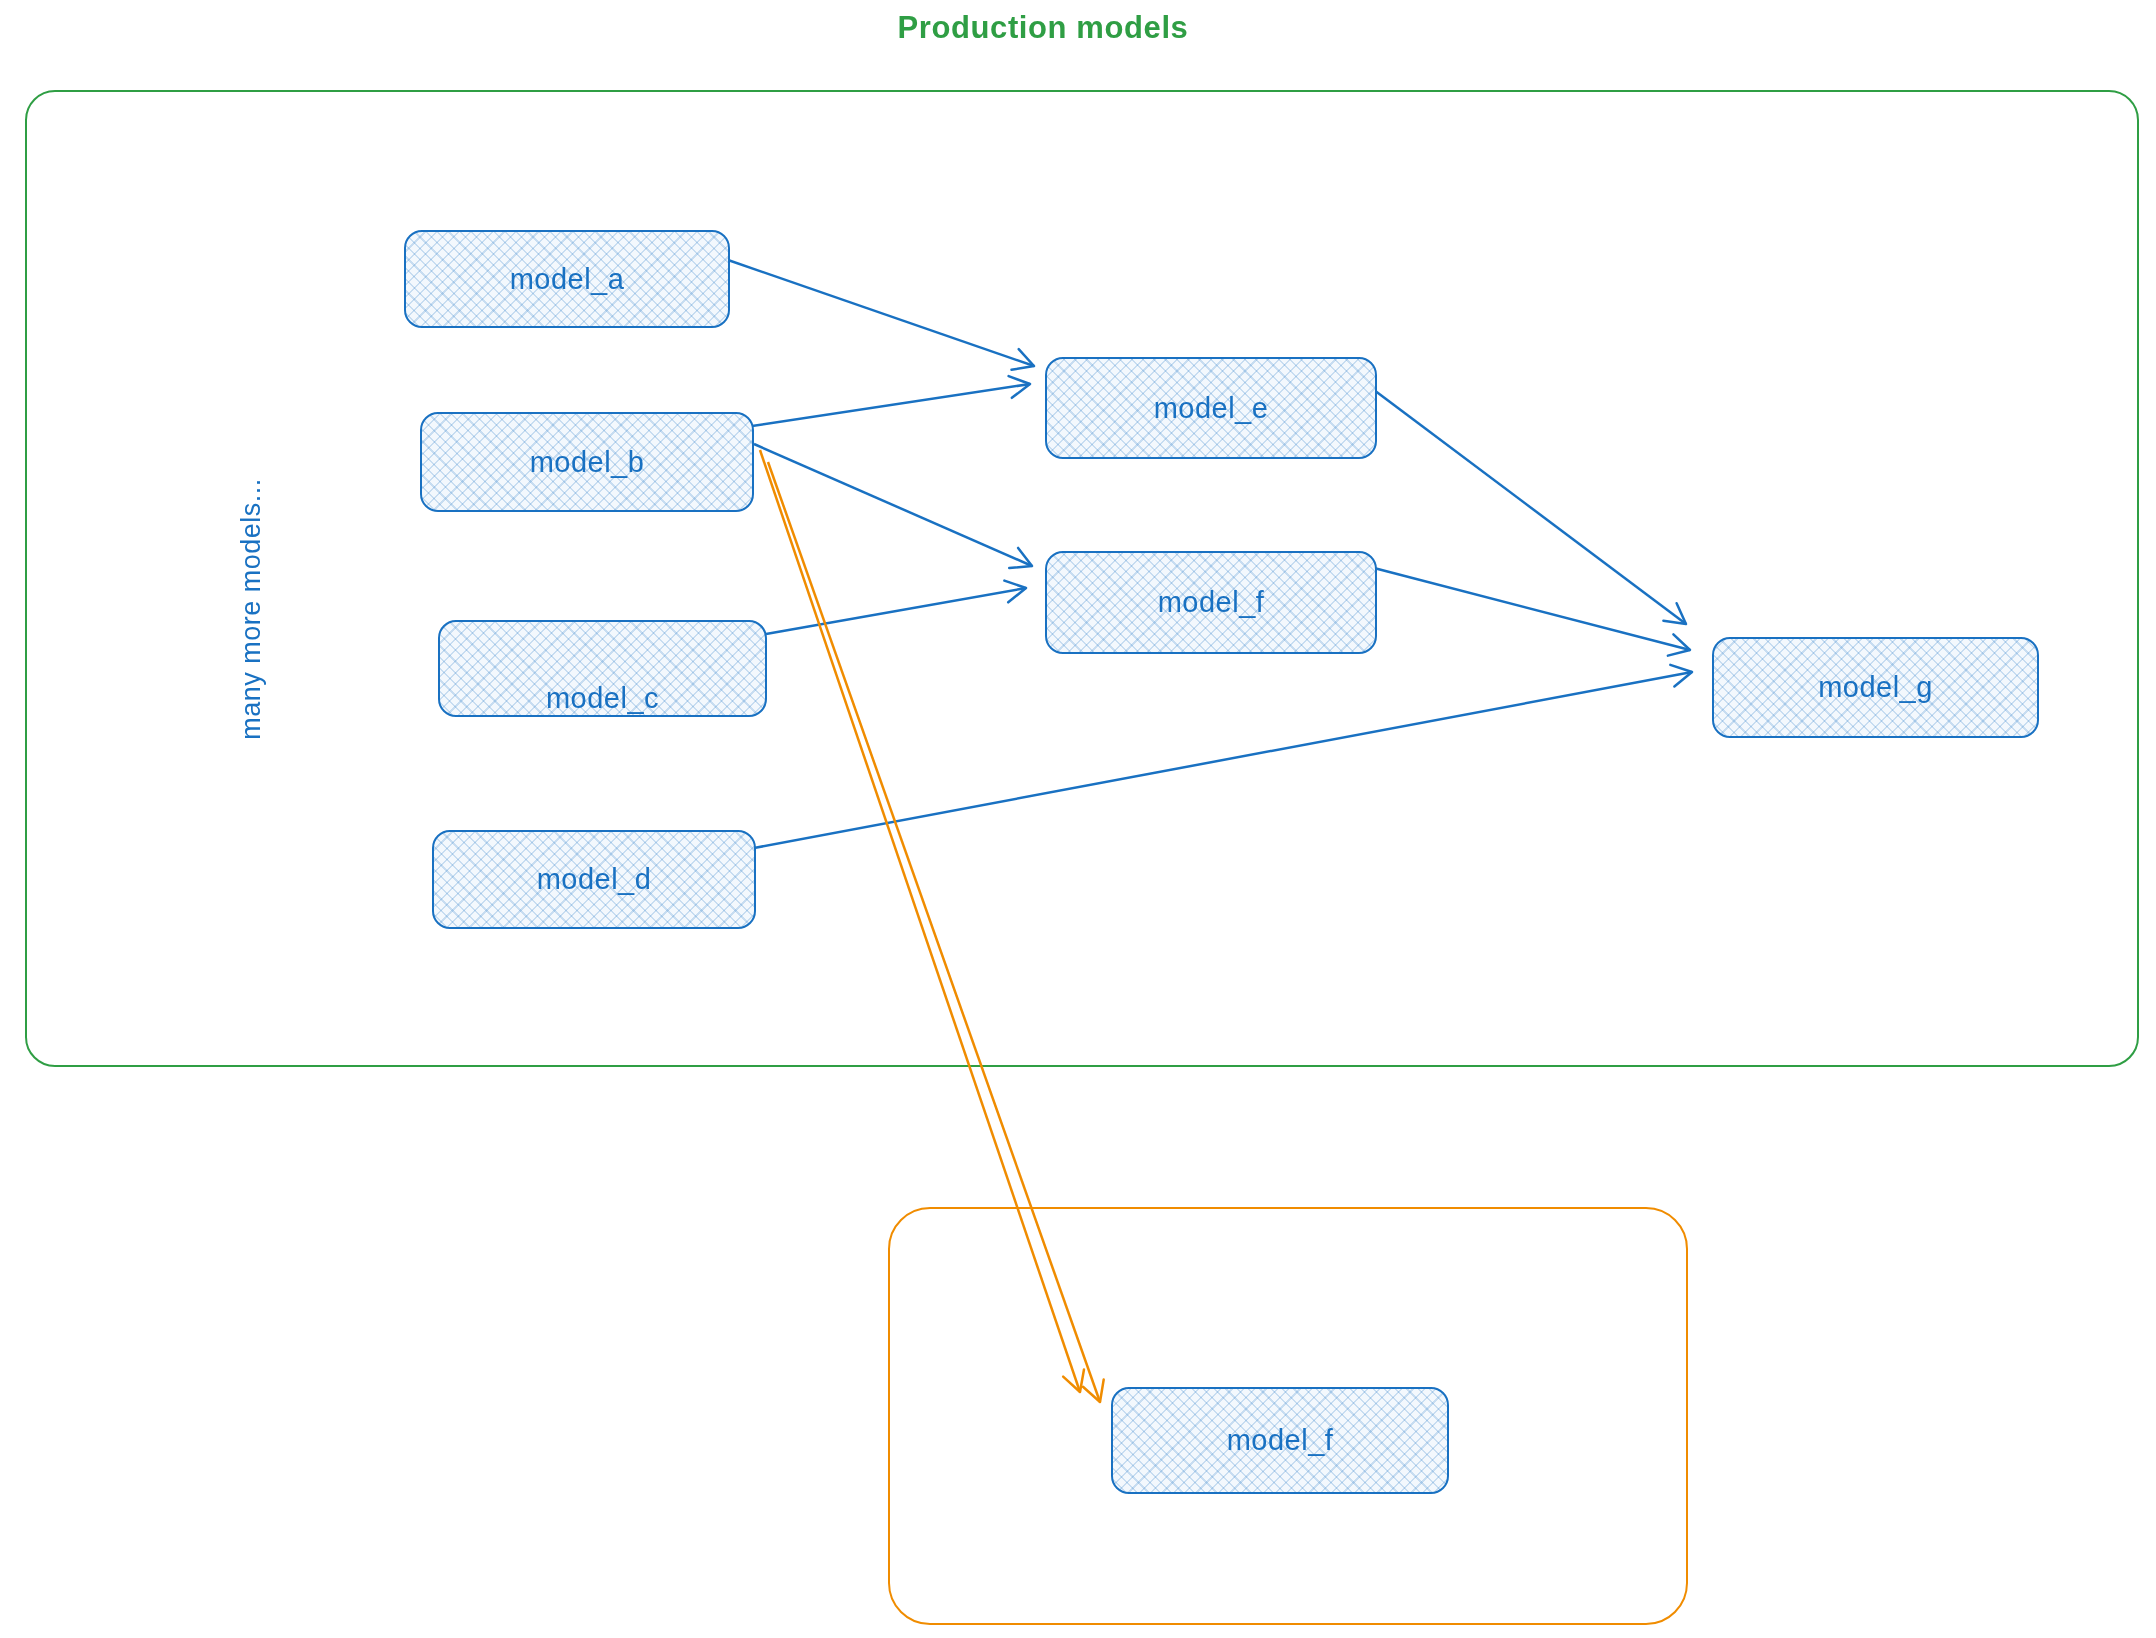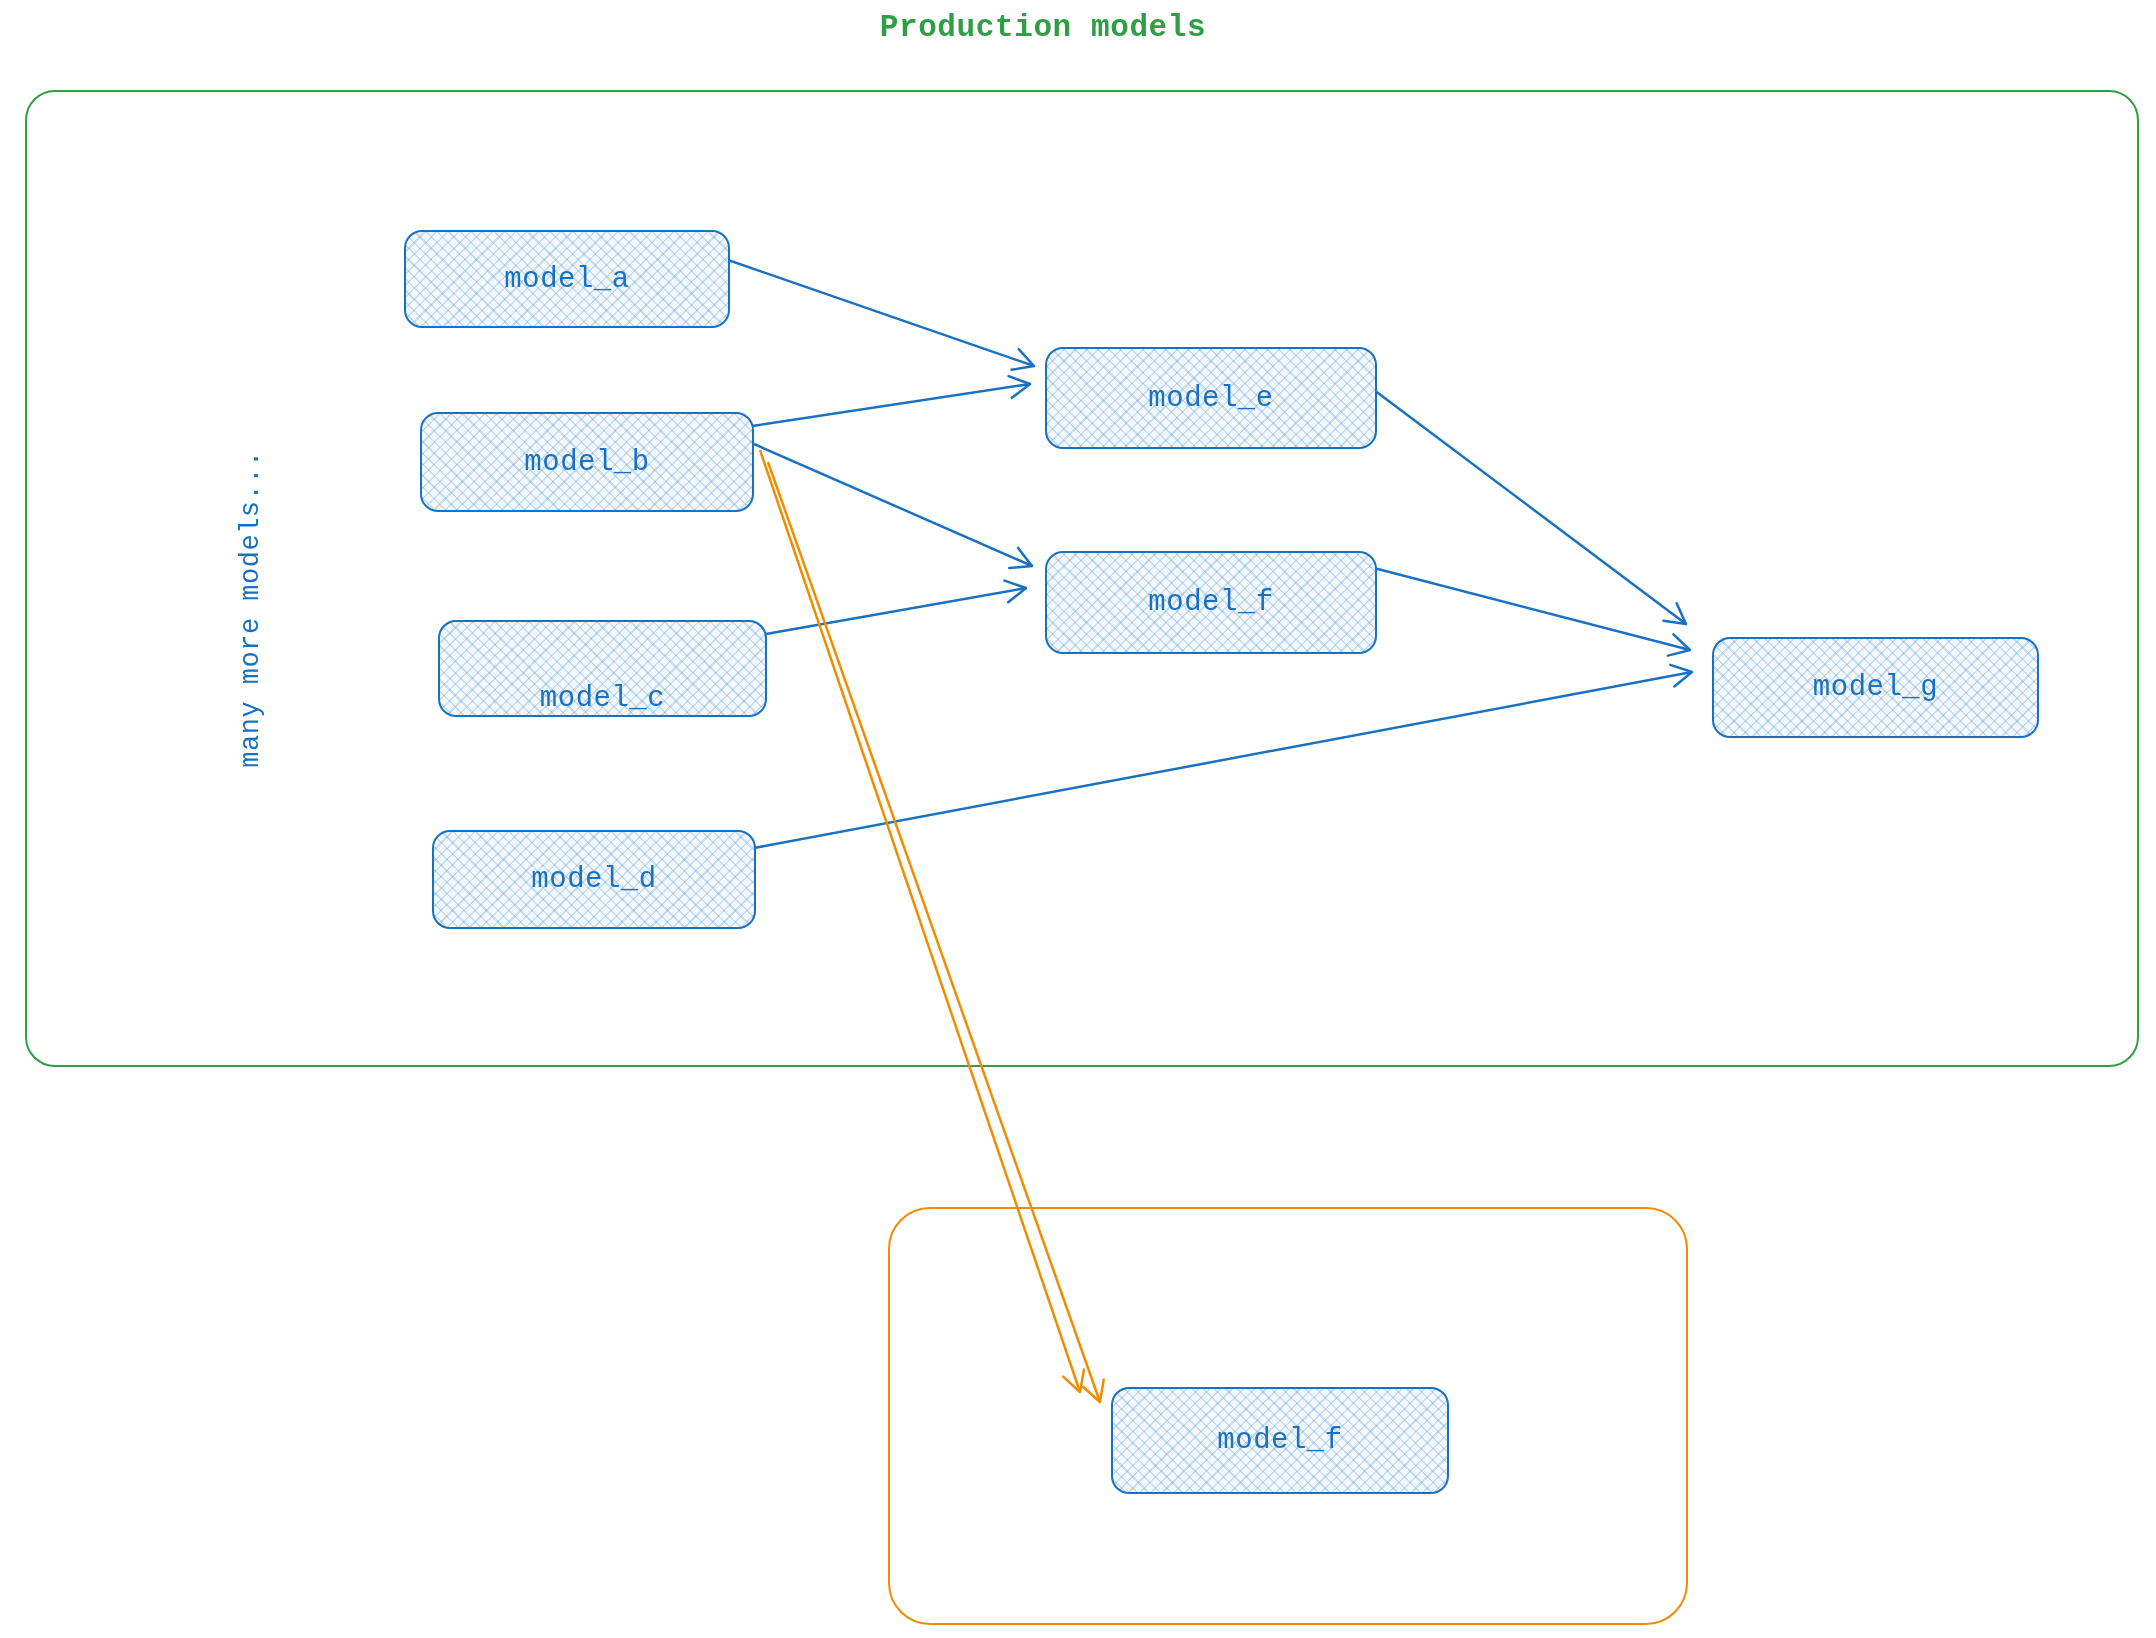--- a/index.html
+++ b/index.html
@@ -1,18 +1,18 @@
 <!DOCTYPE html>
 <html><head>
 <meta charset="utf-8">
 <style>
   html,body{margin:0;padding:0;background:#ffffff;}
   .canvas{
     position:relative;width:2156px;height:1638px;background:#ffffff;
-    font-family:Liberation Mono, monospace;overflow:hidden;border-radius:26px;
+    font-family:Liberation Sans, sans-serif;overflow:hidden;border-radius:26px;
   }
   
   .group{position:absolute;background:transparent;}
   .prod-box{left:25px;top:90px;width:2110px;height:973px;border:2.5px solid #2f9e44;border-radius:30px;}
   .dev-box{left:888px;top:1207px;width:796px;height:414px;border:2.5px solid #f08c00;border-radius:42px;}
   .group-title{position:absolute;font-size:31px;font-weight:700;letter-spacing:.6px;text-align:center;}
   .prod-title{color:#2f9e44;left:873px;top:10px;width:340px;}
   .dev-title{color:#f08c00;left:1093px;top:1136px;width:360px;}
   .side-label{
     position:absolute;left:251px;top:609px;
@@ -27,21 +27,21 @@
     background-color:#f3f8fd;
     background-image:
       repeating-linear-gradient(45deg,  rgba(25,113,194,.20) 0 1.6px, transparent 1.6px 8px),
       repeating-linear-gradient(-45deg, rgba(25,113,194,.20) 0 1.6px, transparent 1.6px 8px);
     margin-top: 24px;
   }
   .n-a{left:404px;top:206px;width:322px;height:94px;}
   .n-b{left:420px;top:388px;width:330px;height:96px;}
   .n-c{left:438px;top:596px;width:325px;height:93px;align-items:flex-end;}
   .n-d{left:432px;top:806px;width:320px;height:95px;}
-  .n-e{left:1045px;top:323px;width:328px;height:98px;}
+  .n-e{left:1045px;top:333px;width:328px;height:98px;}
   .n-f{left:1045px;top:527px;width:328px;height:99px;}
   .n-g{left:1712px;top:613px;width:323px;height:97px;}
   .n-fdev{left:1111px;top:1363px;width:334px;height:103px;}
   
   .edge-layer{position:absolute;left:0;top:0;width:2156px;height:1638px;}
   .e-blue{stroke:#1971c2;stroke-width:2.5;fill:none;}
   .e-orange{stroke:#f08c00;stroke-width:2.5;fill:none;}
 </style>
 </head>
 <body>

